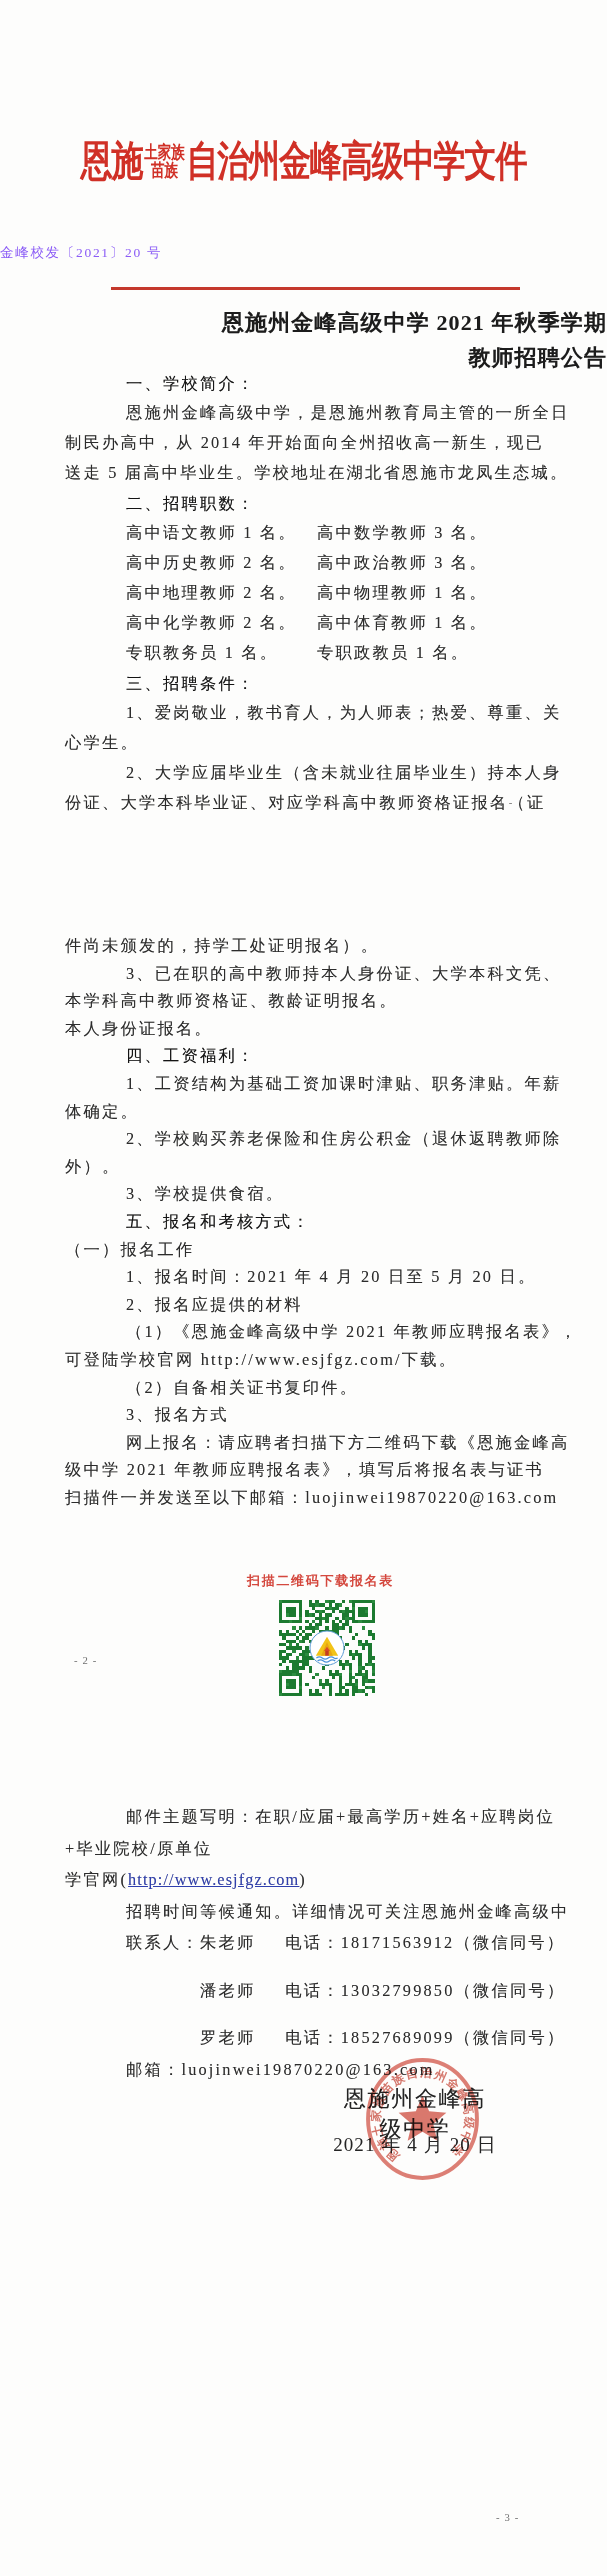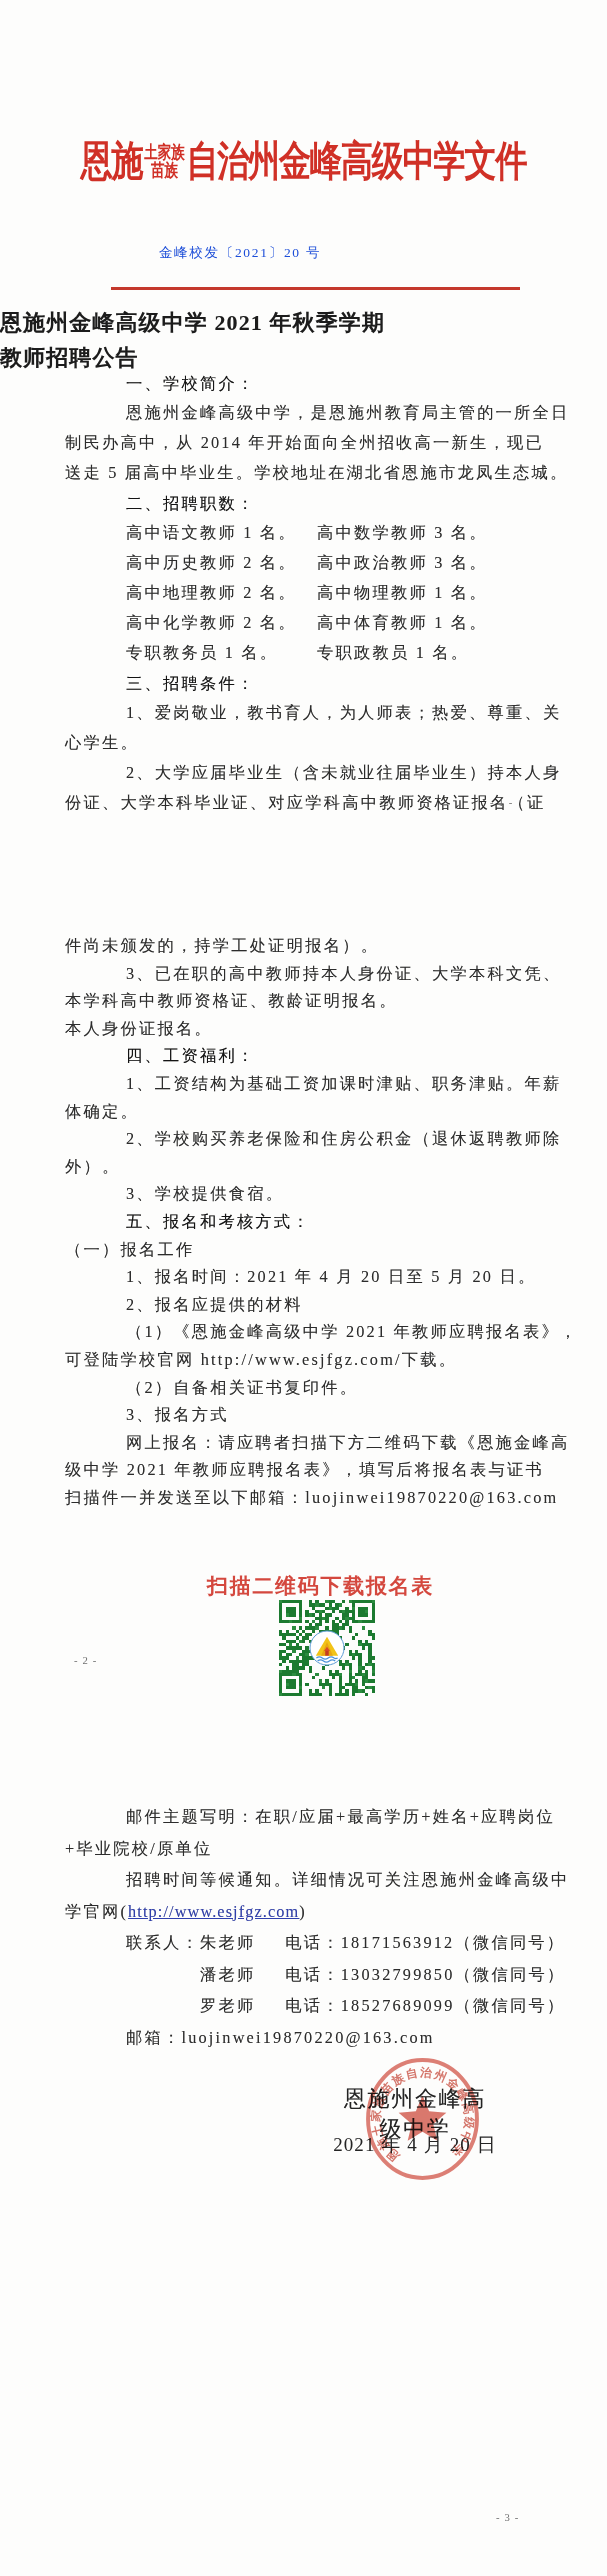--- a/index.html
+++ b/index.html
@@ -16,53 +16,53 @@
     position:absolute;left:84px;top:133px;width:439px;height:58px;
     display:flex;align-items:center;justify-content:center;
     color:#d03026;
     transform:scaleY(1.30);transform-origin:center;
     white-space:nowrap;
   }
   .hdr-big{font-size:32px;font-weight:900;letter-spacing:-1.1px;}
   .hdr-stack{display:flex;flex-direction:column;align-items:center;justify-content:center;
     font-size:13.5px;font-weight:800;line-height:1.02;margin:0 1.7px;letter-spacing:0;}
   .doc-number{
-    position:absolute;left:0;top:244px;width:480px;text-align:center;
-    font-size:13.5px;letter-spacing:1.7px;color:#1d4ed8;
+    position:absolute;left:0;top:244px;width:480px;text-align:left;
+    font-size:13.5px;letter-spacing:1.7px;color:#8b5cf6;
   }
   .red-line{position:absolute;left:111px;top:287px;width:409px;height:3.4px;background:#c4382c;}
   
   .doc-title{
-    position:absolute;left:0;top:305px;width:607px;text-align:left;
+    position:absolute;left:0;top:305px;width:607px;text-align:right;
     font-size:22px;font-weight:700;color:#1c1c1c;line-height:35px;letter-spacing:1.1px;
     text-shadow:0 0 0.6px rgba(0,0,0,.25);
   }
   
   .flow{position:absolute;left:65px;width:484px;}
   .line{
     position:relative;height:30px;line-height:30px;
     font-size:16.3px;letter-spacing:2.2px;white-space:nowrap;
     color:#2c2c2c;text-shadow:0 0 0.6px rgba(0,0,0,.28);
   }
   #page2-flow .line{height:27.6px;line-height:27.6px;}
   #page3-flow .line{height:31.5px;line-height:31.5px;}
   .h{font-family:"Liberation Sans","DejaVu Sans",sans-serif;font-weight:400;
      color:#141414;padding-left:61px;text-shadow:0 0 0.6px rgba(0,0,0,.4);}
   .p1{padding-left:61px;}
-  .ind2{padding-left:135px;}
+  .ind2{padding-left:135px;margin-top:16px;}
   .jrow{padding-left:61px;}
   .jrow .c2{position:absolute;left:252px;top:0;}
   .tel{margin-left:23.6px;}
   .link{color:#2f3fae;text-decoration:underline;letter-spacing:1.1px;}
   
   .pageno{position:absolute;font-size:10.7px;color:#6f6f6f;letter-spacing:1.1px;}
   
   .qr-caption{
     position:absolute;left:205px;top:1572px;width:231px;text-align:center;
-    font-size:21px;font-weight:700;color:#d4483e;letter-spacing:1.7px;
+    font-size:13px;font-weight:700;color:#d4483e;letter-spacing:1.7px;
   }
   .qr-wrap{position:absolute;left:279px;top:1600px;width:96px;height:96px;}
   .qr-wrap svg{display:block;width:96px;height:96px;}
   .qr-logo{
     position:absolute;left:50%;top:50%;width:33px;height:33px;
     transform:translate(-50%,-50%);
     background:#fff;border:1.7px solid #5b9bd5;border-radius:50%;overflow:hidden;
   }
   .qr-logo svg{display:block;width:100%;height:100%;}
   
@@ -575,24 +575,24 @@
       <path d="M10 45 q5 -4 10 0 q5 4 10 0 q5 -4 10 0 q3 2 6 0" stroke="#4a90d9" stroke-width="2" fill="none"></path>
       <path d="M12 50 q5 -4 10 0 q5 4 10 0 q5 -4 10 0" stroke="#4a90d9" stroke-width="2" fill="none"></path>
     </svg>
   </div>
 </div>
 <div class="pageno" style="left:74px;top:1654px;">- 2 -</div>
 
 <div class="flow" id="page3-flow" style="top:1801px;">
   <div class="line p1">邮件主题写明：在职/应届+最高学历+姓名+应聘岗位</div>
   <div class="line">+毕业院校/原单位</div>
-  <div class="line p1">招聘时间等候通知。详细情况可关注恩施州金峰高级中</div>
   <div class="line">
     <span>学官网(</span><span class="link">http://www.esjfgz.com</span><span>)</span>
   </div>
+  <div class="line p1">招聘时间等候通知。详细情况可关注恩施州金峰高级中</div>
   <div class="line p1">
     <span>联系人：朱老师</span>
     <span class="tel">电话：18171563912（微信同号）</span>
   </div>
   <div class="line ind2">
     <span>潘老师</span>
     <span class="tel">电话：13032799850（微信同号）</span>
   </div>
   <div class="line ind2">
     <span>罗老师</span>

